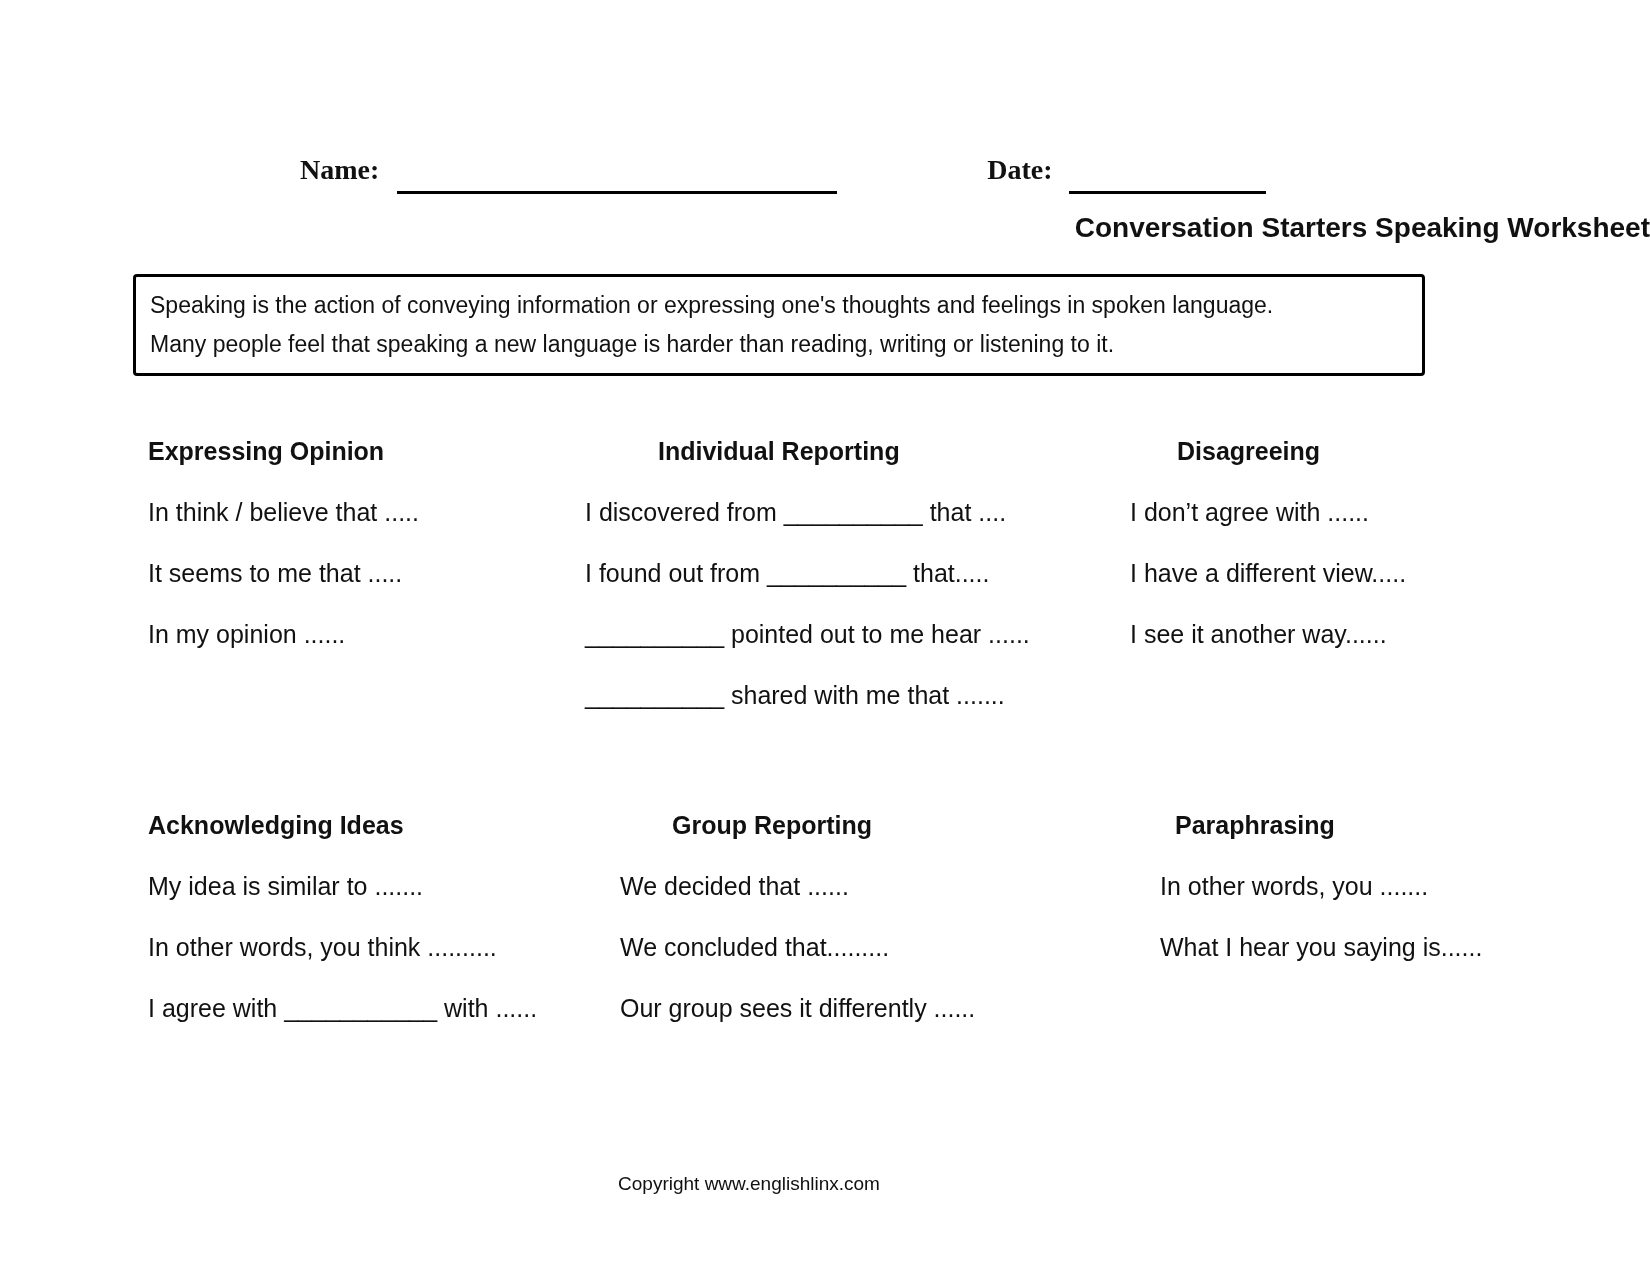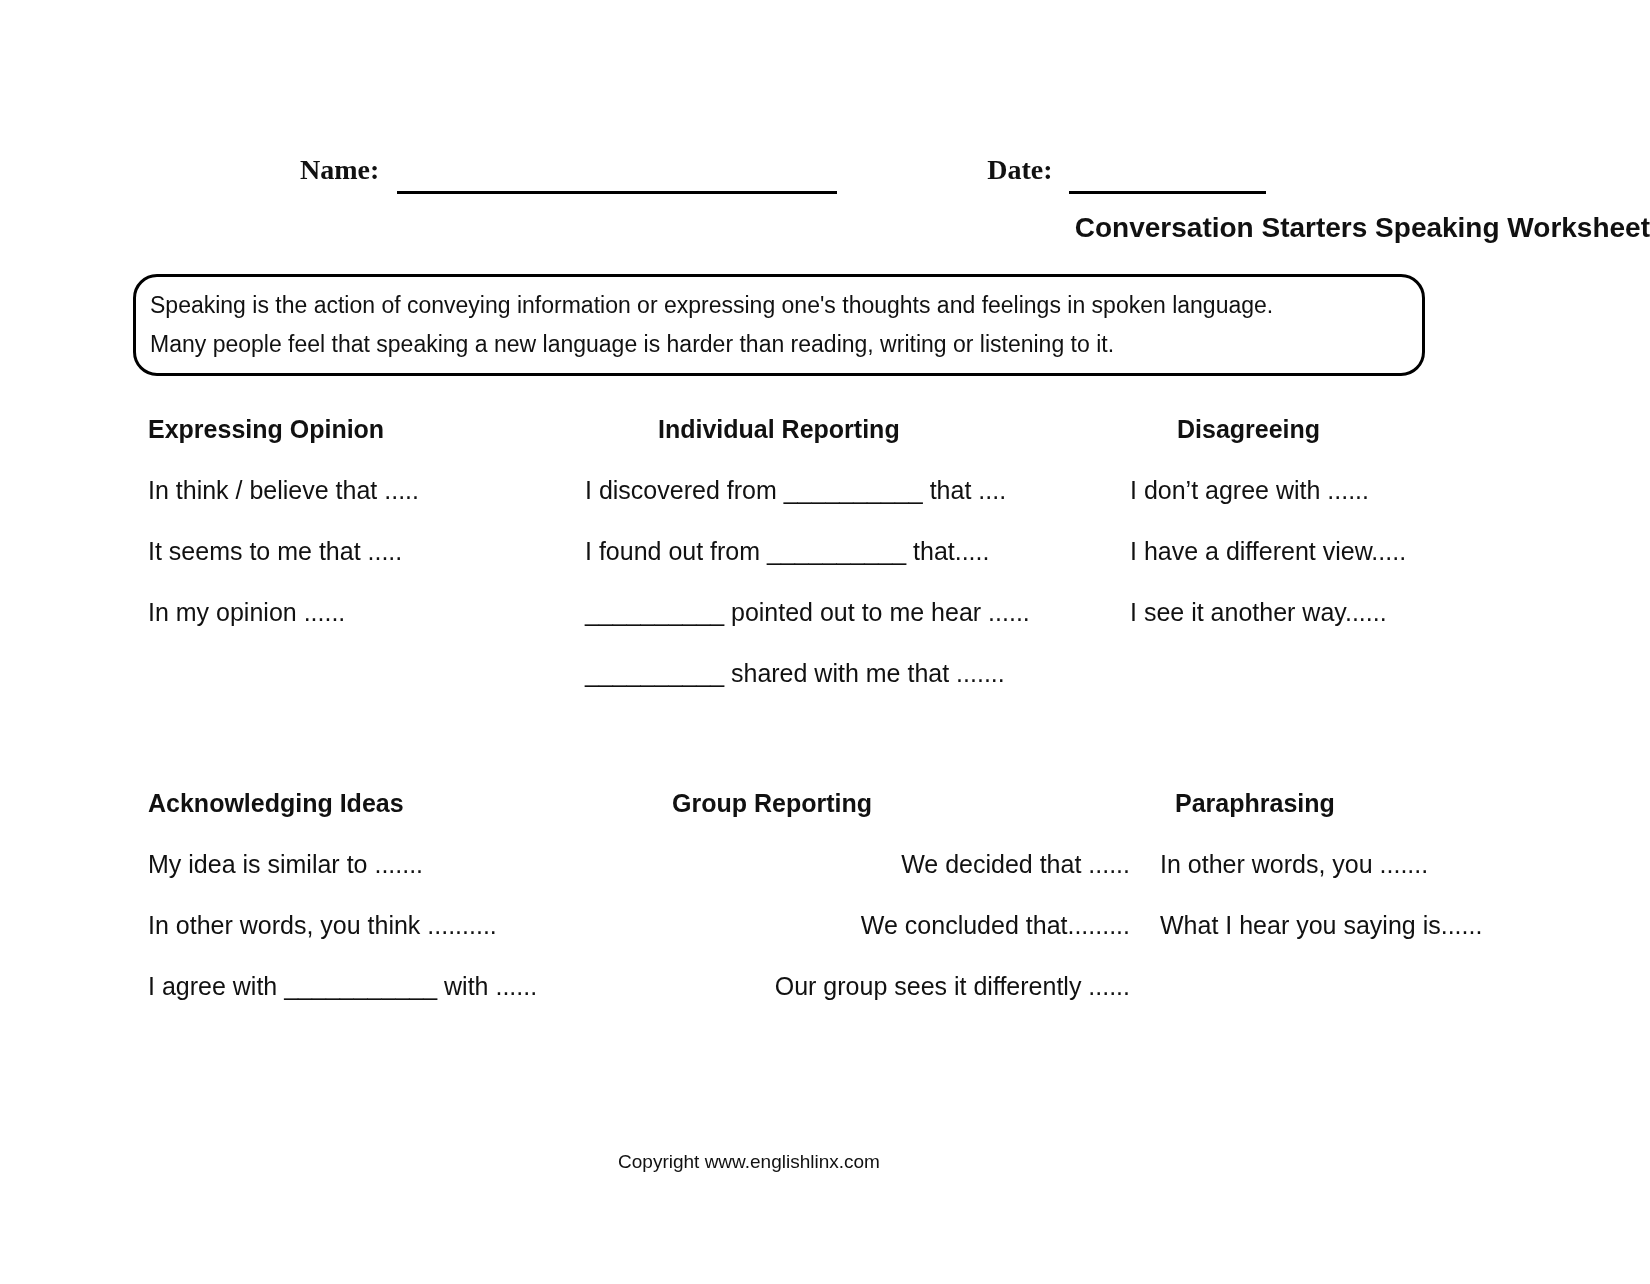--- a/index.html
+++ b/index.html
@@ -25,47 +25,47 @@
   .date-label{margin-left:150px;}
   .date-blank{width:197px;margin-left:16px;}
   
   .title{
     margin:24px 0 0 0;text-align:right;
     font-size:28px;font-weight:bold;line-height:32px;
   }
   
   .intro-box{
     margin:30px 225px 0 133px;
-    border:3px solid #000;border-radius:24px;
+    border:3px solid #000;border-radius:4px;
     padding:9px 18px 9px 14px;
   }
   .intro-line{
     font-size:23px;line-height:39px;white-space:nowrap;
   }
   
   .sections{
     display:grid;
     grid-template-columns:437px 545px auto;
     margin-left:148px;
   }
-  .row1{margin-top:38px;}
+  .row1{margin-top:60px;}
   .row2{margin-top:100px;}
   .sec-title{
     margin:0 0 31px 0;
     font-size:25px;font-weight:bold;line-height:30px;
   }
   .starter{
     margin:0 0 31px 0;
     font-size:25px;line-height:30px;white-space:nowrap;
   }
   .starter:last-child{margin-bottom:0;}
   .r1c2 .sec-title{padding-left:73px;}
   .r1c3 .sec-title{padding-left:47px;}
   .r2c2 .sec-title{padding-left:87px;}
-  .r2c2 .starter{padding-left:35px;text-align:right;}
+  .r2c2 .starter{padding-left:35px;}
   .r2c3 .sec-title{padding-left:45px;}
   .r2c3 .starter{padding-left:30px;}
   
   .copyright{
     margin:146px 152px 0 0;text-align:center;
     font-size:19px;line-height:30px;
   }
 </style>
 </head>
 <body>

